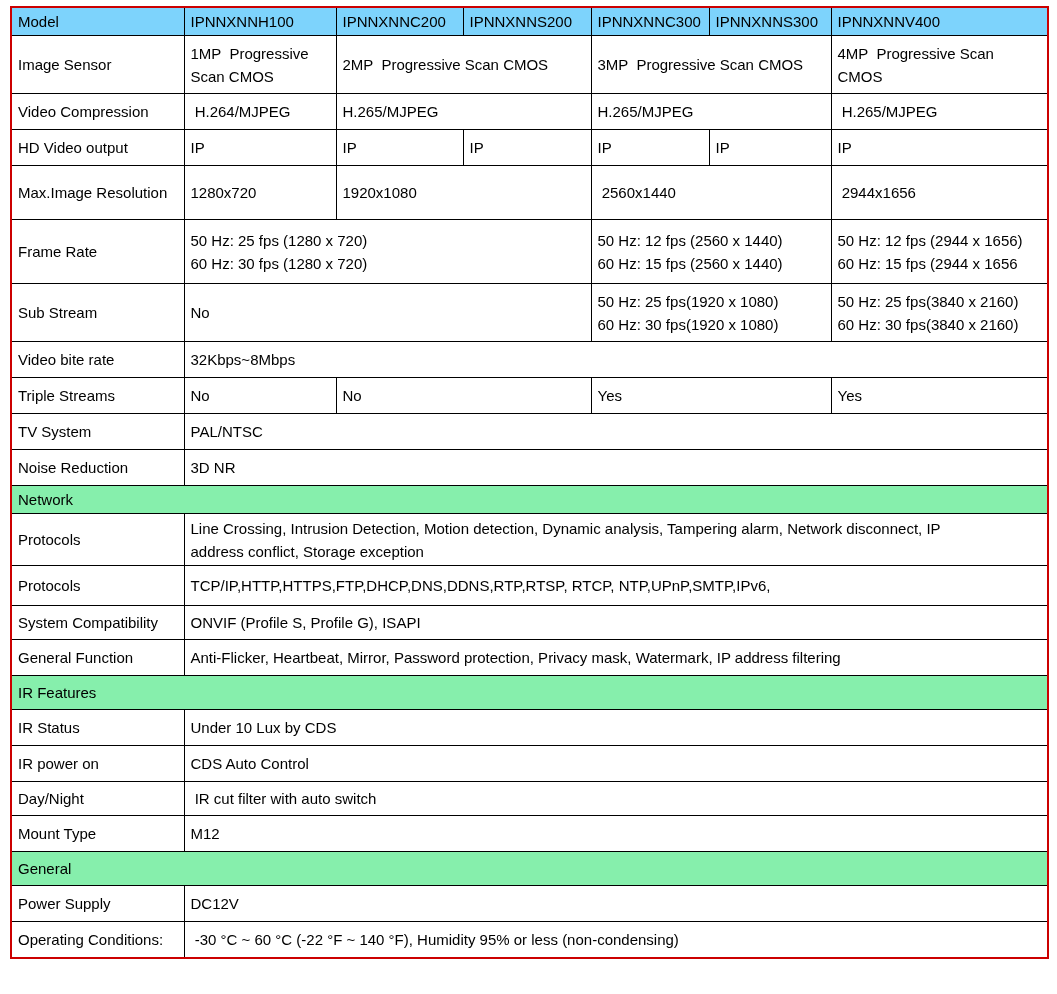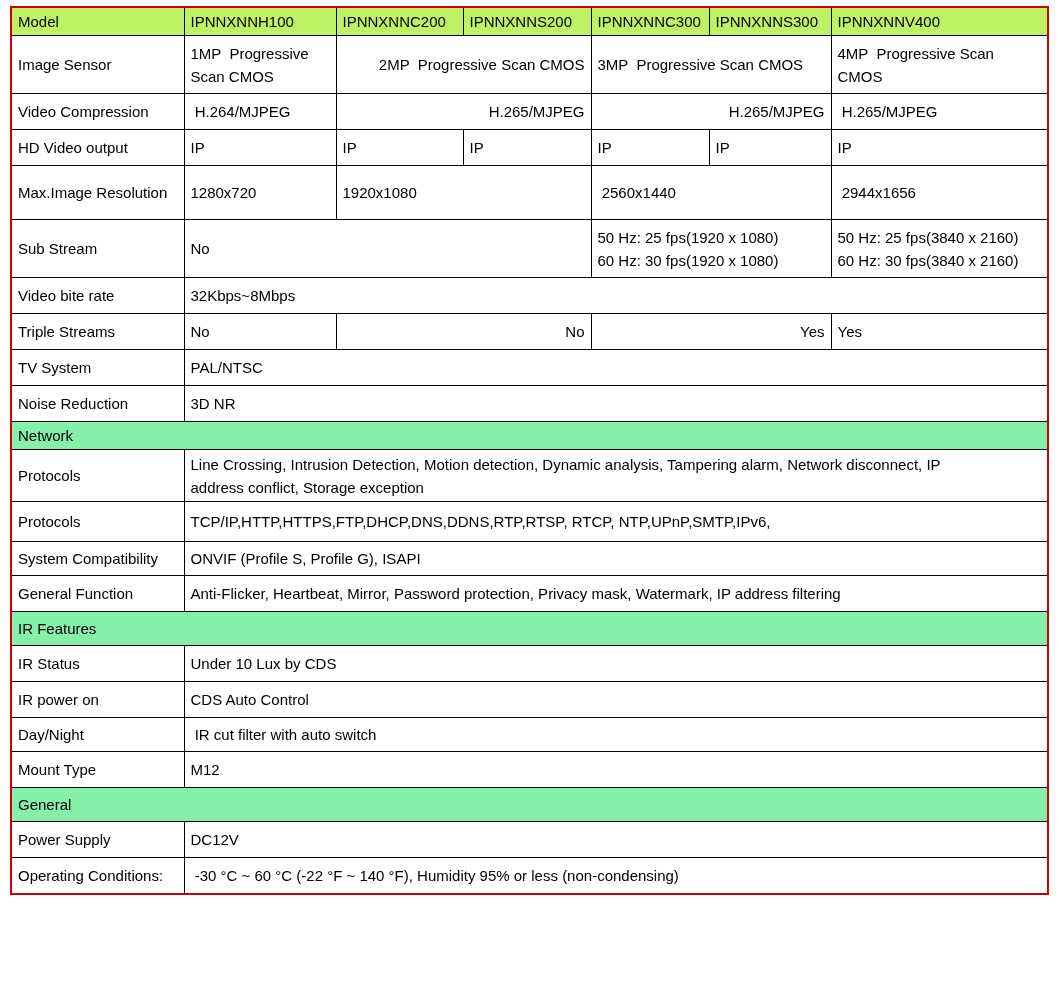--- a/index.html
+++ b/index.html
@@ -30,22 +30,22 @@
   }
   table.spec td {
     border: 1px solid #000000;
     padding: 2px 6px;
     vertical-align: middle;
     line-height: 23px;
     white-space: pre-wrap;
     word-wrap: break-word;
     overflow: hidden;
   }
-  td.gray { background: #bef264; }
-  td.center { text-align: right; margin-left: 14px; }
+  td.gray { background: #7dd3fc; }
+  td.center { text-align: left; margin-left: 14px; }
   tr.section-row td { background: #86efac; }
 </style>
 </head>
 <body>
 
 <div class="page">
   <table class="spec">
     <colgroup>
       <col style="width:173px">
         <col style="width:152px">
@@ -96,20 +96,29 @@
       </tr>
 
       <tr style="height:54px">
         <td>Max.Image Resolution</td>
         <td>1280x720</td>
         <td colspan="2">1920x1080</td>
         <td colspan="2"> 2560x1440</td>
         <td> 2944x1656</td>
       </tr>
 
+      <tr style="height:64px">
+        <td>Frame Rate</td>
+        <td colspan="3">50 Hz: 25 fps (1280 x 720)
+60 Hz: 30 fps (1280 x 720)</td>
+        <td colspan="2">50 Hz: 12 fps (2560 x 1440)
+60 Hz: 15 fps (2560 x 1440)</td>
+        <td>50 Hz: 12 fps (2944 x 1656)
+60 Hz: 15 fps (2944 x 1656</td>
+      </tr>
 
       <tr style="height:58px">
         <td>Sub Stream</td>
         <td colspan="3">No</td>
         <td colspan="2">50 Hz: 25 fps(1920 x 1080)
 60 Hz: 30 fps(1920 x 1080)</td>
         <td>50 Hz: 25 fps(3840 x 2160)
 60 Hz: 30 fps(3840 x 2160)</td>
       </tr>
 

